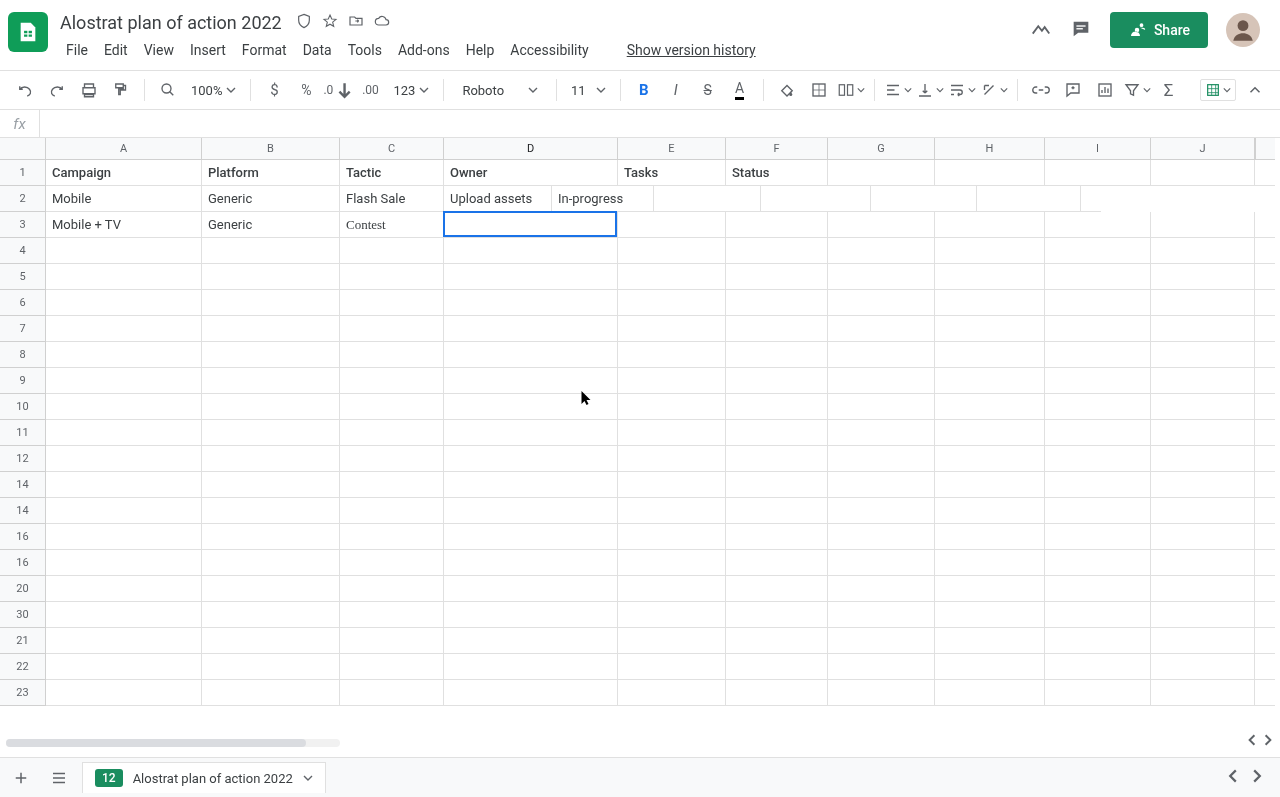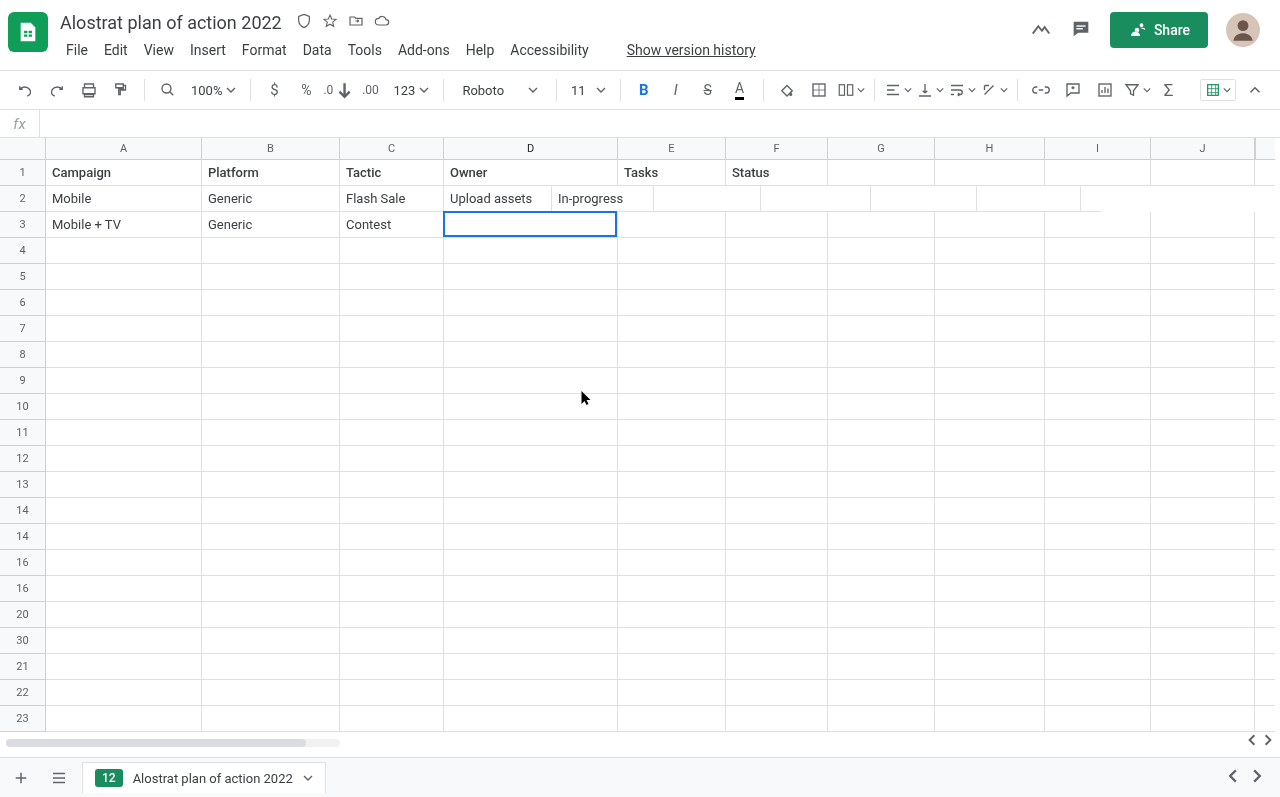--- a/index.html
+++ b/index.html
@@ -430,21 +430,21 @@
         <div class="cell" style="width: 107px;"></div>
         <div class="cell" style="width: 110px;"></div>
         <div class="cell" style="width: 106px;"></div>
         <div class="cell" style="width: 104px;"></div>
         <div class="row-right-spacer"></div>
       </div>
       <div class="row">
         <div class="row-hdr">3</div>
         <div class="cell" style="width: 156px;">Mobile + TV</div>
         <div class="cell" style="width: 138px;">Generic</div>
-        <div class="cell" style="width: 104px;">Contest</div>
+        <div class="cell" style="width: 104px; font-family: Liberation Serif, serif;">Contest</div>
         <div class="cell" style="width: 174px;"></div>
         <div class="cell" style="width: 108px;"></div>
         <div class="cell" style="width: 102px;"></div>
         <div class="cell" style="width: 107px;"></div>
         <div class="cell" style="width: 110px;"></div>
         <div class="cell" style="width: 106px;"></div>
         <div class="cell" style="width: 104px;"></div>
         <div class="row-right-spacer"></div>
       </div>
       <div class="row">
@@ -554,34 +554,20 @@
         <div class="cell" style="width: 108px;"></div>
         <div class="cell" style="width: 102px;"></div>
         <div class="cell" style="width: 107px;"></div>
         <div class="cell" style="width: 110px;"></div>
         <div class="cell" style="width: 106px;"></div>
         <div class="cell" style="width: 104px;"></div>
         <div class="row-right-spacer"></div>
       </div>
       <div class="row">
         <div class="row-hdr">12</div>
-        <div class="cell" style="width: 156px;"></div>
-        <div class="cell" style="width: 138px;"></div>
-        <div class="cell" style="width: 104px;"></div>
-        <div class="cell" style="width: 174px;"></div>
-        <div class="cell" style="width: 108px;"></div>
-        <div class="cell" style="width: 102px;"></div>
-        <div class="cell" style="width: 107px;"></div>
-        <div class="cell" style="width: 110px;"></div>
-        <div class="cell" style="width: 106px;"></div>
-        <div class="cell" style="width: 104px;"></div>
-        <div class="row-right-spacer"></div>
-      </div>
-      <div class="row">
-        <div class="row-hdr">13</div>
         <div class="cell" style="width: 156px;"></div>
         <div class="cell" style="width: 138px;"></div>
         <div class="cell" style="width: 104px;"></div>
         <div class="cell" style="width: 174px;"></div>
         <div class="cell" style="width: 108px;"></div>
         <div class="cell" style="width: 102px;"></div>
         <div class="cell" style="width: 107px;"></div>
         <div class="cell" style="width: 110px;"></div>
         <div class="cell" style="width: 106px;"></div>
         <div class="cell" style="width: 104px;"></div>

